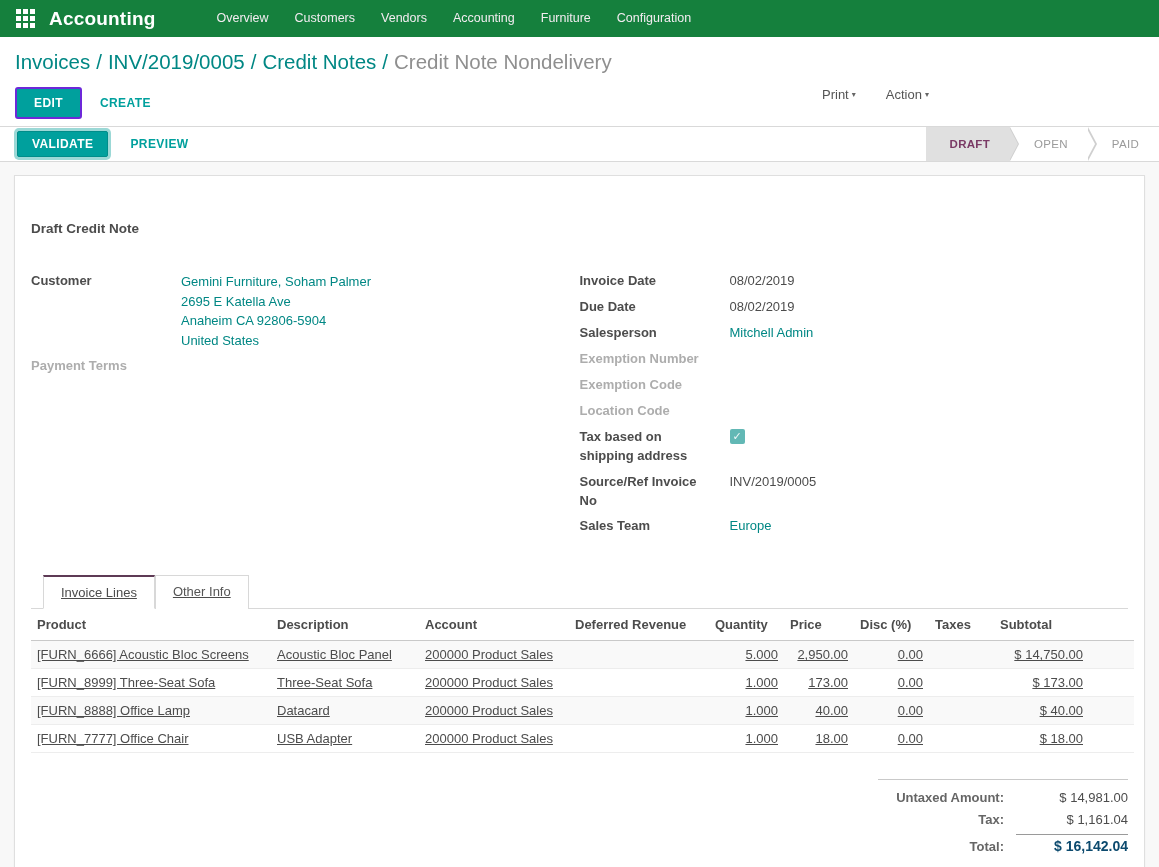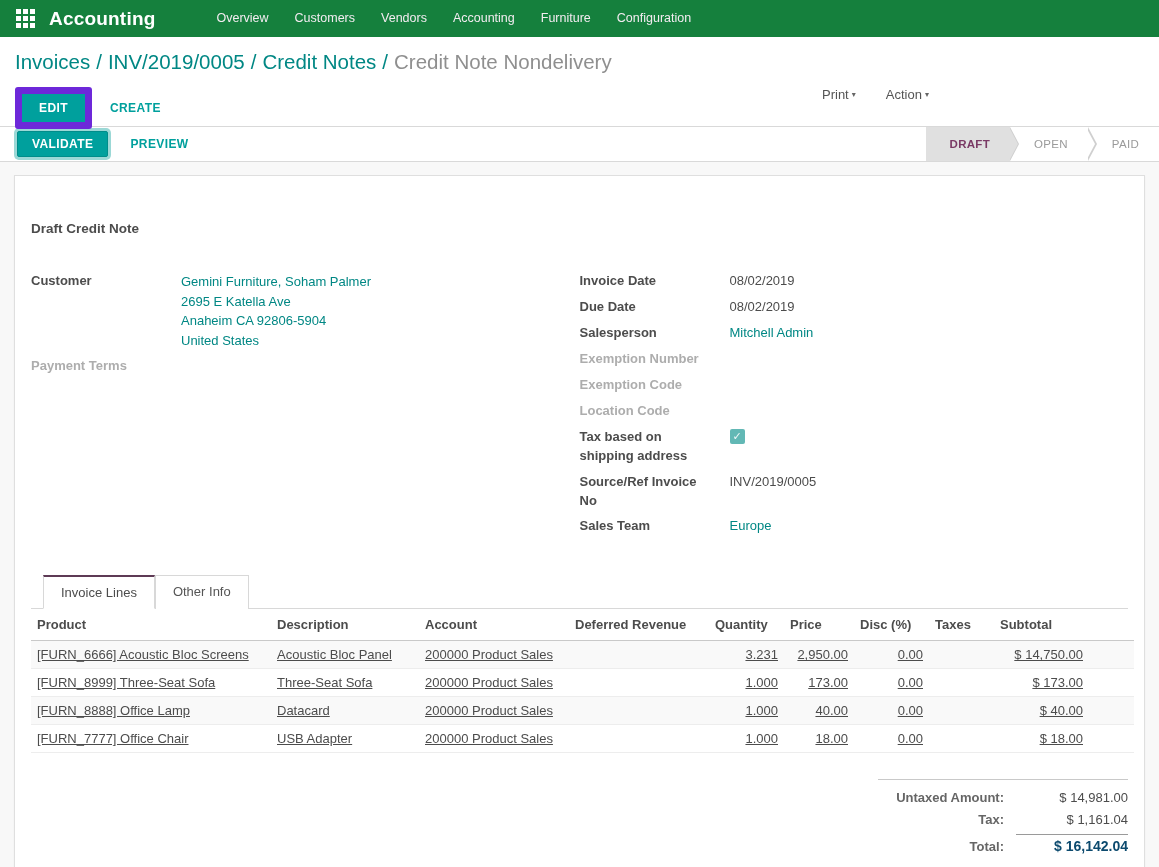--- a/index.html
+++ b/index.html
@@ -19,21 +19,21 @@
   .nav-menu { display: flex; align-items: center; height: 100%; }
   .nav-item { padding: 0 13px; font-size: 12.5px; line-height: 37px; color: #f3ecf1; cursor: pointer; }
   
   .control-panel { position: relative; height: 89px; padding: 10px 15px 0; background: #fff; }
   .breadcrumb { font-size: 20.5px; line-height: 30px; white-space: nowrap; }
   .breadcrumb a { color: #008784; text-decoration: none; cursor: pointer; }
   .breadcrumb .sep { color: #008784; padding: 0 6px; }
   .breadcrumb .current { color: #8f8f8f; }
   .cp-buttons { margin-top: 10px; display: flex; align-items: center; }
   .btn-primary {
-    background: #00A09D; color: #fff; border: 7px solid #6d28d9; border-radius: 3px;
+    background: #00A09D; color: #fff; border: 2px solid #6d28d9; border-radius: 3px;
     font-size: 12px; font-weight: bold; letter-spacing: .4px; padding: 7px 17px; cursor: pointer;
   }
   .btn-link-teal {
     background: none; border: none; color: #00A09D; font-size: 12px; font-weight: bold;
     letter-spacing: .4px; margin-left: 18px; cursor: pointer;
   }
   .cp-dropdowns { position: absolute; left: 822px; top: 50px; display: flex; }
   .dropdown-toggle { font-size: 13px; color: #555; margin-right: 30px; cursor: pointer; white-space: nowrap; }
   .dropdown-toggle .caret { font-size: 8px; color: #666; vertical-align: 2px; margin-left: 3px; }
   
@@ -76,21 +76,21 @@
   .addr div { line-height: 1.5; }
   .checkbox {
     width: 15px; height: 15px; background: #62b8b5; border-radius: 2px; display: inline-block;
     position: relative; margin-top: 1px; cursor: pointer;
   }
   .checkbox::after {
     content: "✓"; position: absolute; left: 0; top: 0; width: 100%; height: 100%;
     color: rgba(255,255,255,.9); font-size: 11px; line-height: 15px; text-align: center;
   }
   
-  .tabs { margin-top: 32px; border-bottom: 1px solid #d8d8d8; padding-left: 12px; display: flex; }
+  .tabs { margin-top: 32px; border-bottom: 1px solid #d8d8d8; padding-left: 12px; display: flex; text-decoration: underline; }
   .tab {
     padding: 8px 17px; font-size: 13px; color: #555; background: #fff; cursor: pointer;
     border: 1px solid #d8d8d8; border-bottom: none; margin-bottom: -1px; position: relative;
   }
   .tab.active { color: #4c4c4c; border-top: 2px solid #5e3a55; border-bottom: 1px solid #fff; }
   .tab.inactive { border-top: 1px solid #d8d8d8; }
   
   table.lines { width: 100%; border-collapse: collapse; table-layout: fixed; }
   table.lines th {
     text-align: left; font-size: 13px; font-weight: bold; color: #4c4c4c;
@@ -255,21 +255,21 @@
           <th class="num">Subtotal</th>
           <th></th>
         </tr>
       </thead>
       <tbody>
         <tr>
           <td>[FURN_6666] Acoustic Bloc Screens</td>
           <td>Acoustic Bloc Panel</td>
           <td>200000 Product Sales</td>
           <td></td>
-          <td class="num">3.231</td>
+          <td class="num">5.000</td>
           <td class="num">2,950.00</td>
           <td class="num">0.00</td>
           <td></td>
           <td class="num">$ 14,750.00</td>
           <td></td>
         </tr>
         <tr>
           <td>[FURN_8999] Three-Seat Sofa</td>
           <td>Three-Seat Sofa</td>
           <td>200000 Product Sales</td>

